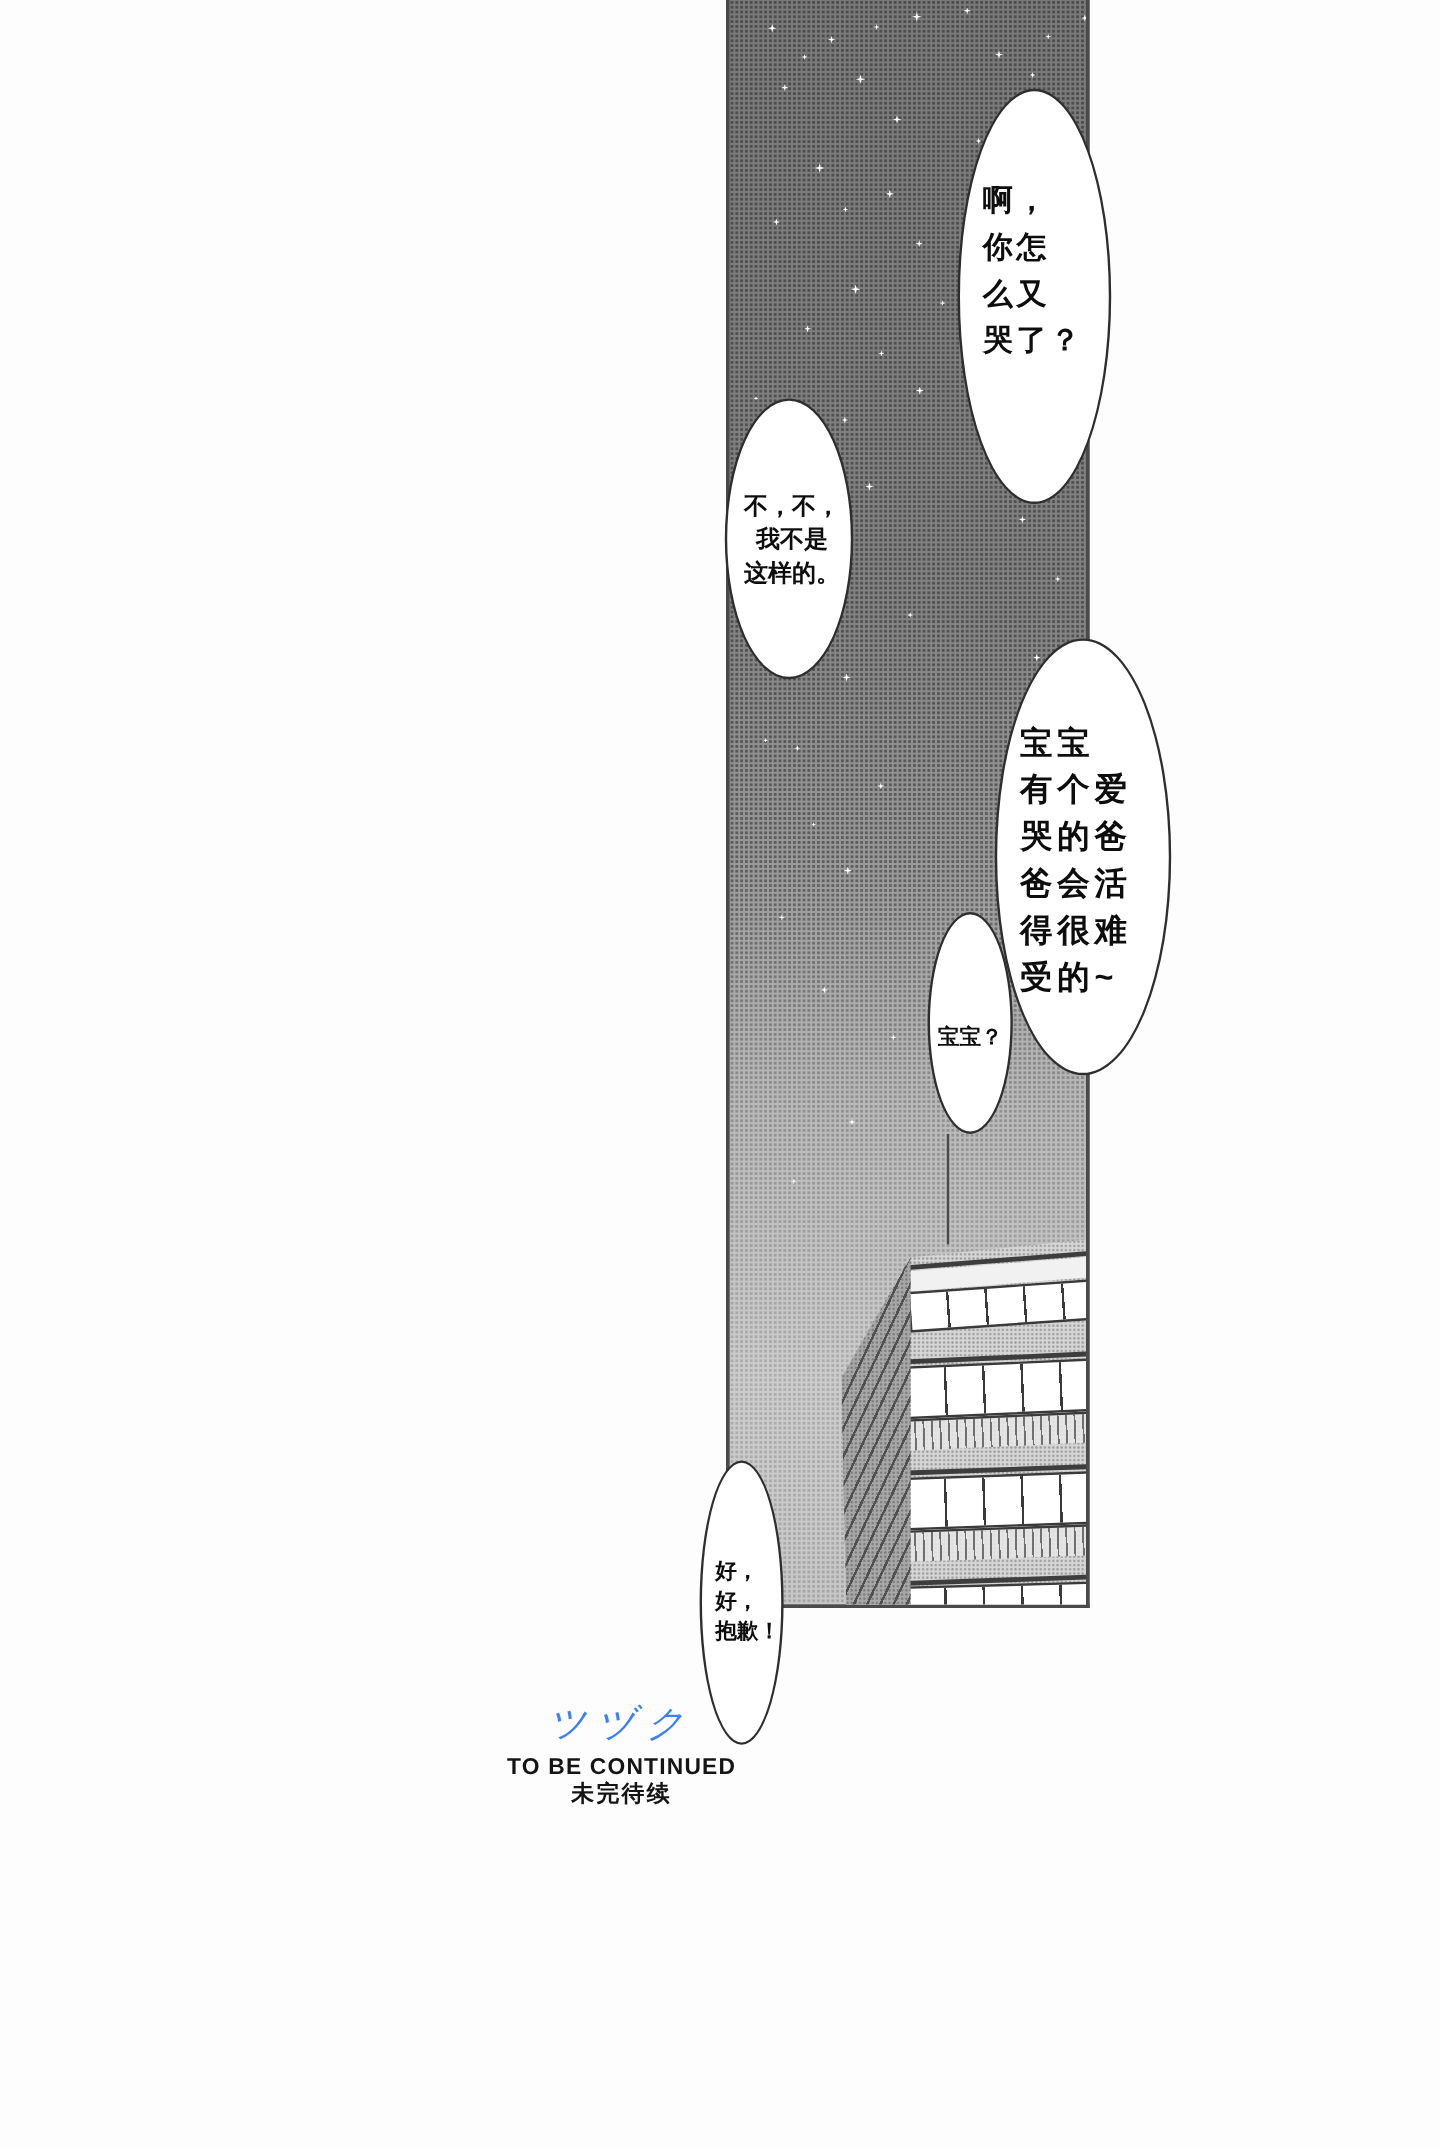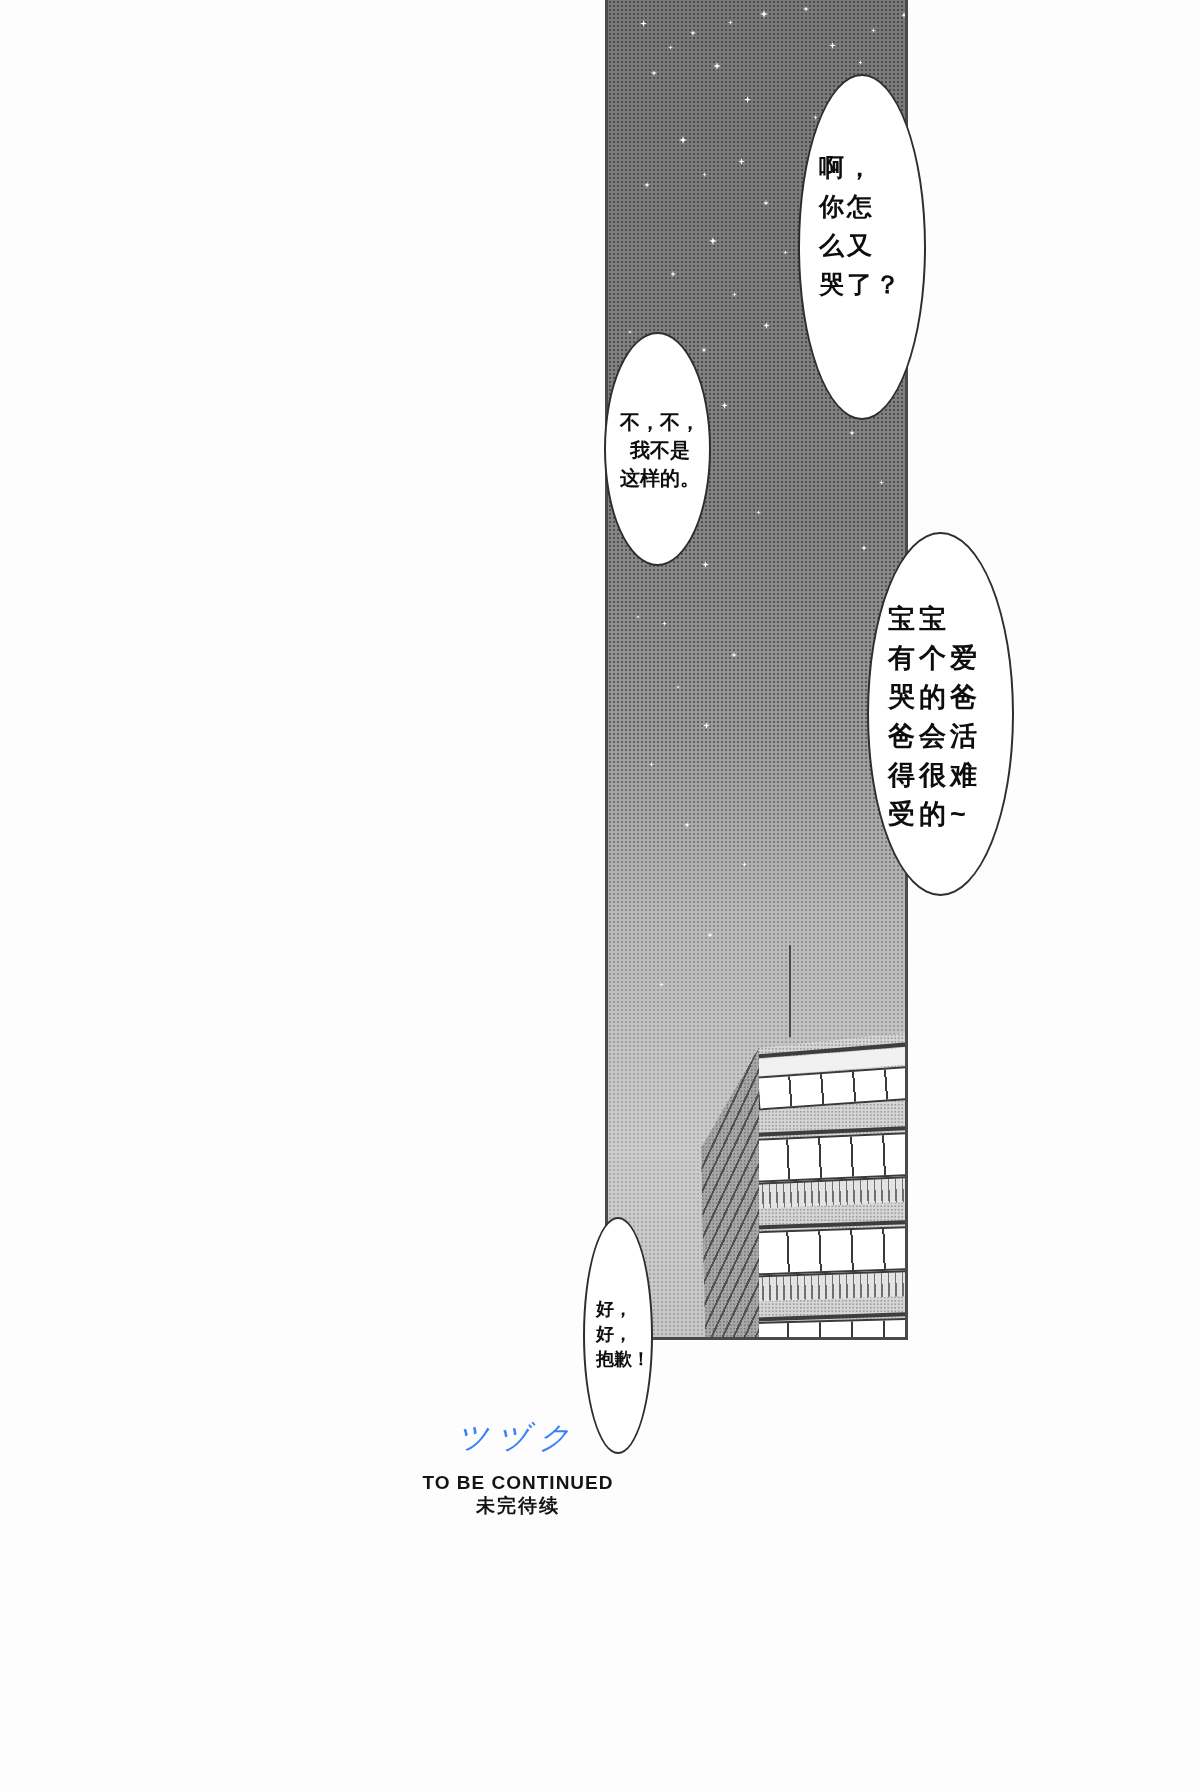--- a/index.html
+++ b/index.html
@@ -58,34 +58,34 @@
 
   
   .bubble { position:absolute; background:#ffffff; border:2px solid #2e2e2e;
             border-radius:50%; }
   .bubble .txt { position:absolute; font-weight:700; color:#0d0d0d; white-space:pre-line; }
 
   .b1 { left:798px; top:74px;  width:128px; height:346px; }
   .b1 .txt { left:19px; top:72px;  font-size:25px; line-height:39px; letter-spacing:3px; }
   .b2 { left:604px; top:332px; width:107px; height:234px; }
   .b2 .txt { left:14px; top:74px;  font-size:20px; line-height:28px; letter-spacing:0px;text-align:center; }
-  .b3 { left:867px; top:532px; width:147px; height:364px; }
+  .b3 { left:829px; top:532px; width:147px; height:364px; }
   .b3 .txt { left:19px; top:66px;  font-size:27px; line-height:39px; letter-spacing:4px; }
   .b4 { left:773px; top:760px; width:71px;  height:185px; display:flex; align-items:center; justify-content:center; }
   .b4 .txt { position:static; padding-top:22px; font-size:18px; letter-spacing:0; }
   .b5 { left:619px; top:843px; width:99px;  height:276px; }
   .b5 .txt { left:16px; top:50px;  font-size:24px; line-height:33px; letter-spacing:1px; }
   .b6 { left:583px; top:1217px; width:70px; height:237px; }
   .b6 .txt { left:11px; top:78px;  font-size:18px; line-height:25px; letter-spacing:0; }
 
   
   .footer { position:absolute; left:368px; top:1420px; width:300px; text-align:center; }
   .tsuzuku { font-family:"DejaVu Serif", serif; font-style:italic;
              font-size:31px; letter-spacing:9px; color:#3b82f6; line-height:1.1; }
-  .tbc     { margin-top:19px; font-weight:700; font-size:19px; letter-spacing:1px; color:#141414; line-height:1.05; }
+  .tbc     { margin-top:9px; font-weight:700; font-size:19px; letter-spacing:1px; color:#141414; line-height:1.05; }
   .weiwan  { margin-top:3px; font-weight:700; font-size:19px; letter-spacing:2px; color:#141414; line-height:1.05; }
 
   .page-num { position:absolute; left:1078px; top:1746px; font-family:"DejaVu Serif", serif;
               font-style:italic; font-size:17px; color:#555555;margin-top:45px; }
 </style>
 </head>
 <body>
 
 <div class="page">
 
@@ -170,20 +170,23 @@
 这样的。</div>
   </div>
   <div class="bubble b3">
     <div class="txt">宝宝
 有个爱
 哭的爸
 爸会活
 得很难
 受的~</div>
   </div>
+  <div class="bubble b4">
+    <div class="txt">宝宝？</div>
+  </div>
   <div class="bubble b6">
     <div class="txt">好，
 好，
 抱歉！</div>
   </div>
 
   <div class="footer">
     <div class="tsuzuku">ツヅク</div>
     <div class="tbc">TO BE CONTINUED</div>
     <div class="weiwan">未完待续</div>

